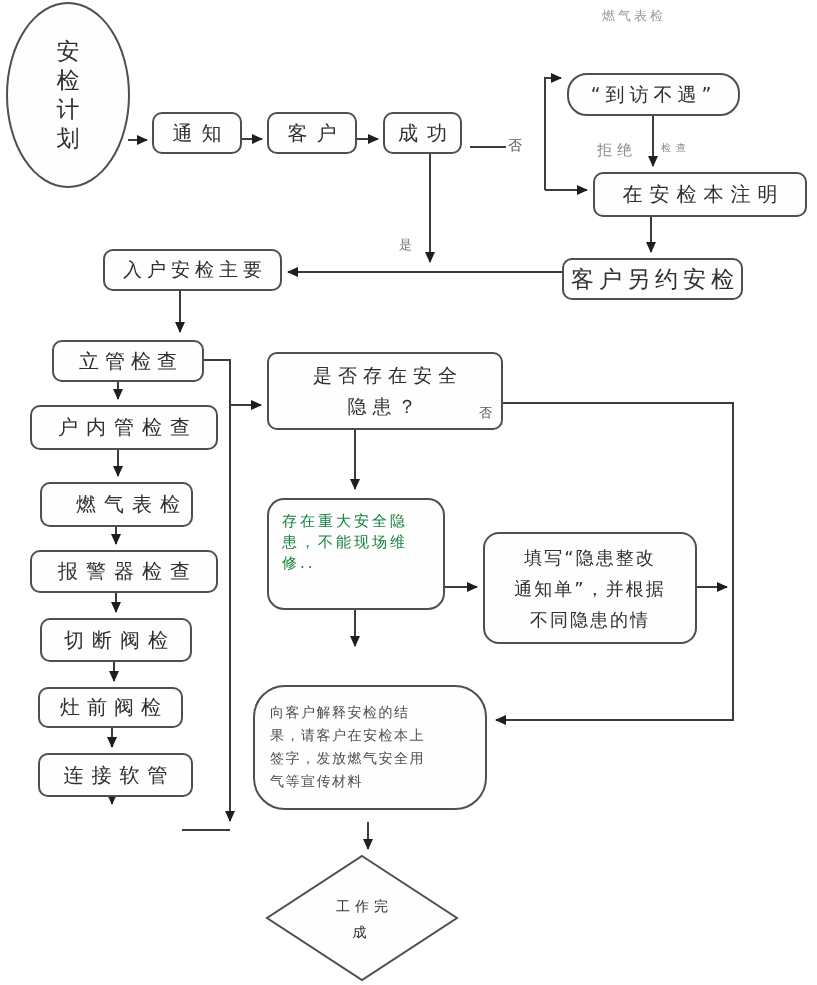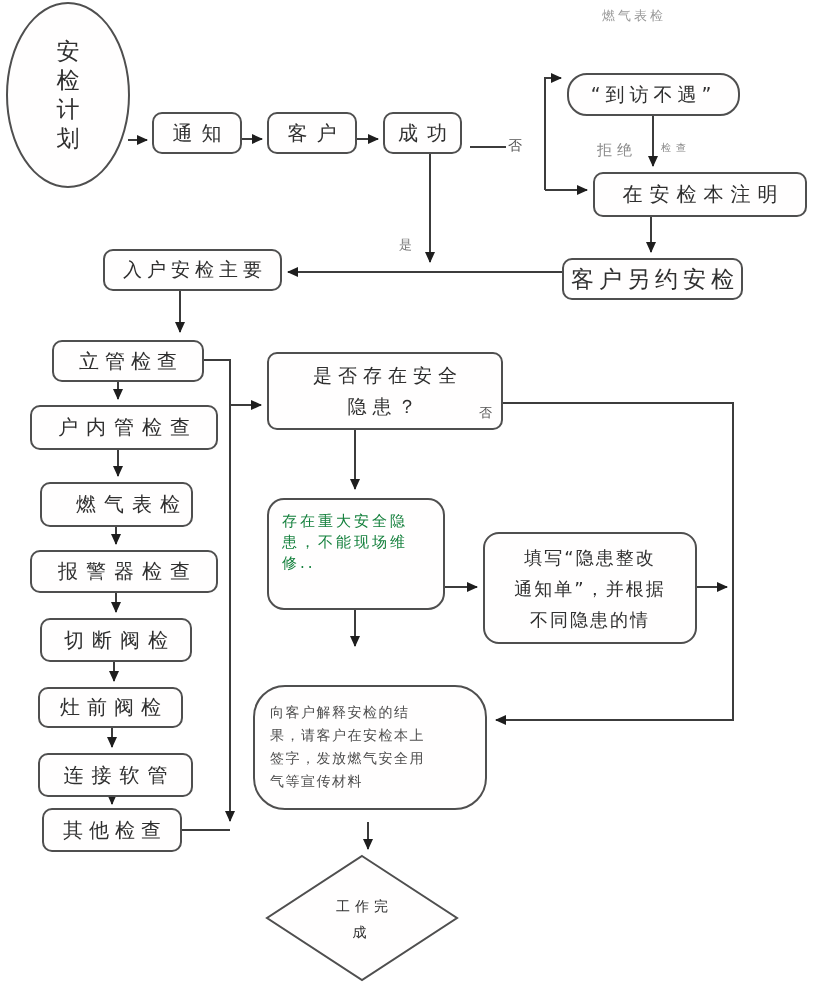--- a/index.html
+++ b/index.html
@@ -113,23 +113,20 @@
   </div>
   <div class="node" style="left:40px;top:618px;width:152px;height:44px;font-size:20px;letter-spacing:8px;text-indent:8px;">
     <span class="lbl">切断阀检</span>
   </div>
   <div class="node" style="left:38px;top:687px;width:145px;height:41px;font-size:20px;letter-spacing:7px;text-indent:7px;">
     <span class="lbl">灶前阀检</span>
   </div>
   <div class="node" style="left:38px;top:753px;width:155px;height:44px;font-size:20px;letter-spacing:8px;text-indent:8px;">
     <span class="lbl">连接软管</span>
   </div>
-  <div class="node" style="left:42px;top:808px;width:140px;height:44px;font-size:20px;letter-spacing:6px;text-indent:6px;">
-    <span class="lbl">其他检查</span>
-  </div>
 
   <div class="node" style="left:267px;top:352px;width:236px;height:78px;font-size:19px;letter-spacing:6px;text-indent:6px;line-height:31px;justify-content:center;">
     <span class="lbl pre">是否存在安全
 隐患？</span>
   </div>
   <div class="node topleft" style="left:267px;top:498px;width:178px;height:112px;border-radius:17px;font-size:15px;letter-spacing:3px;line-height:21px;color:#15803d;padding:11px 0 0 13px;">
     <span class="lbl pre">存在重大安全隐
 患，不能现场维
 修..</span>
   </div>

